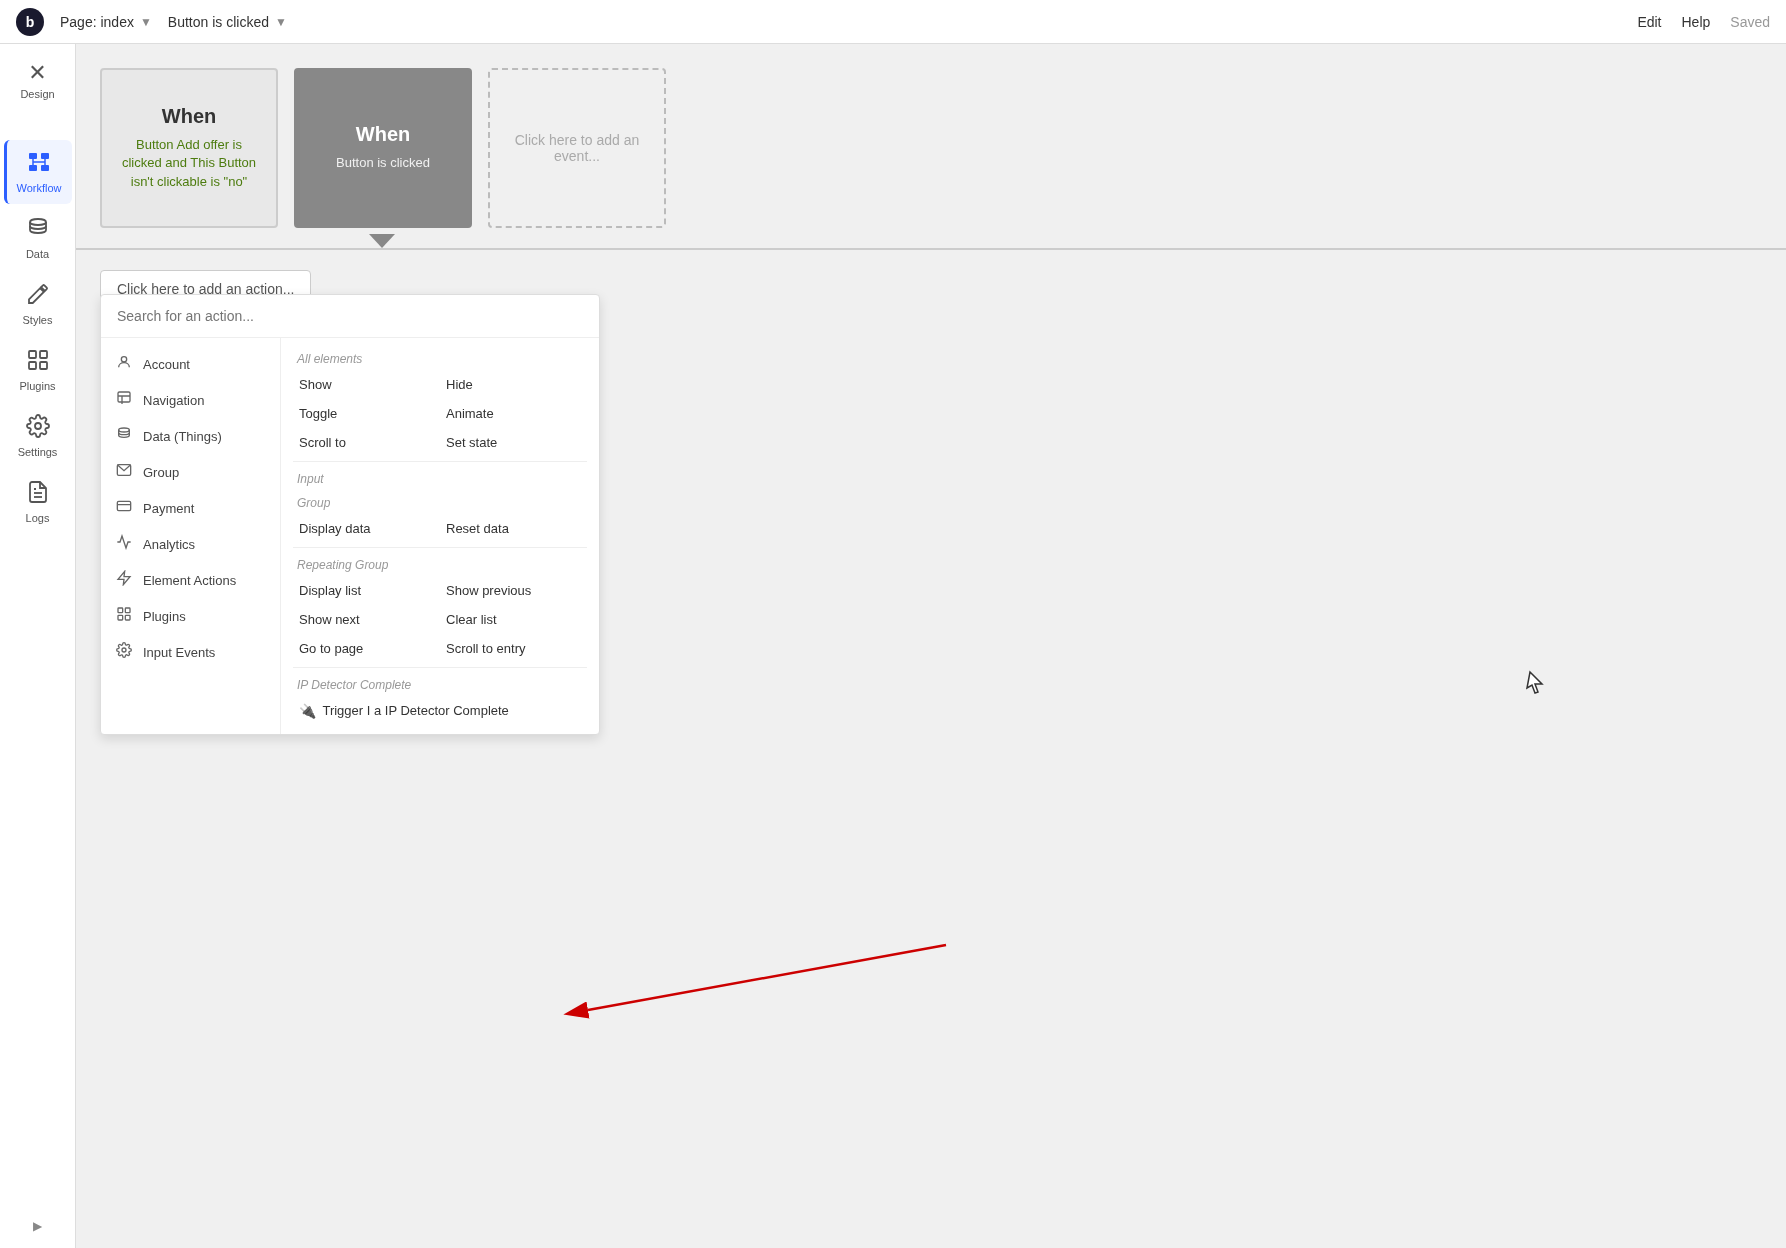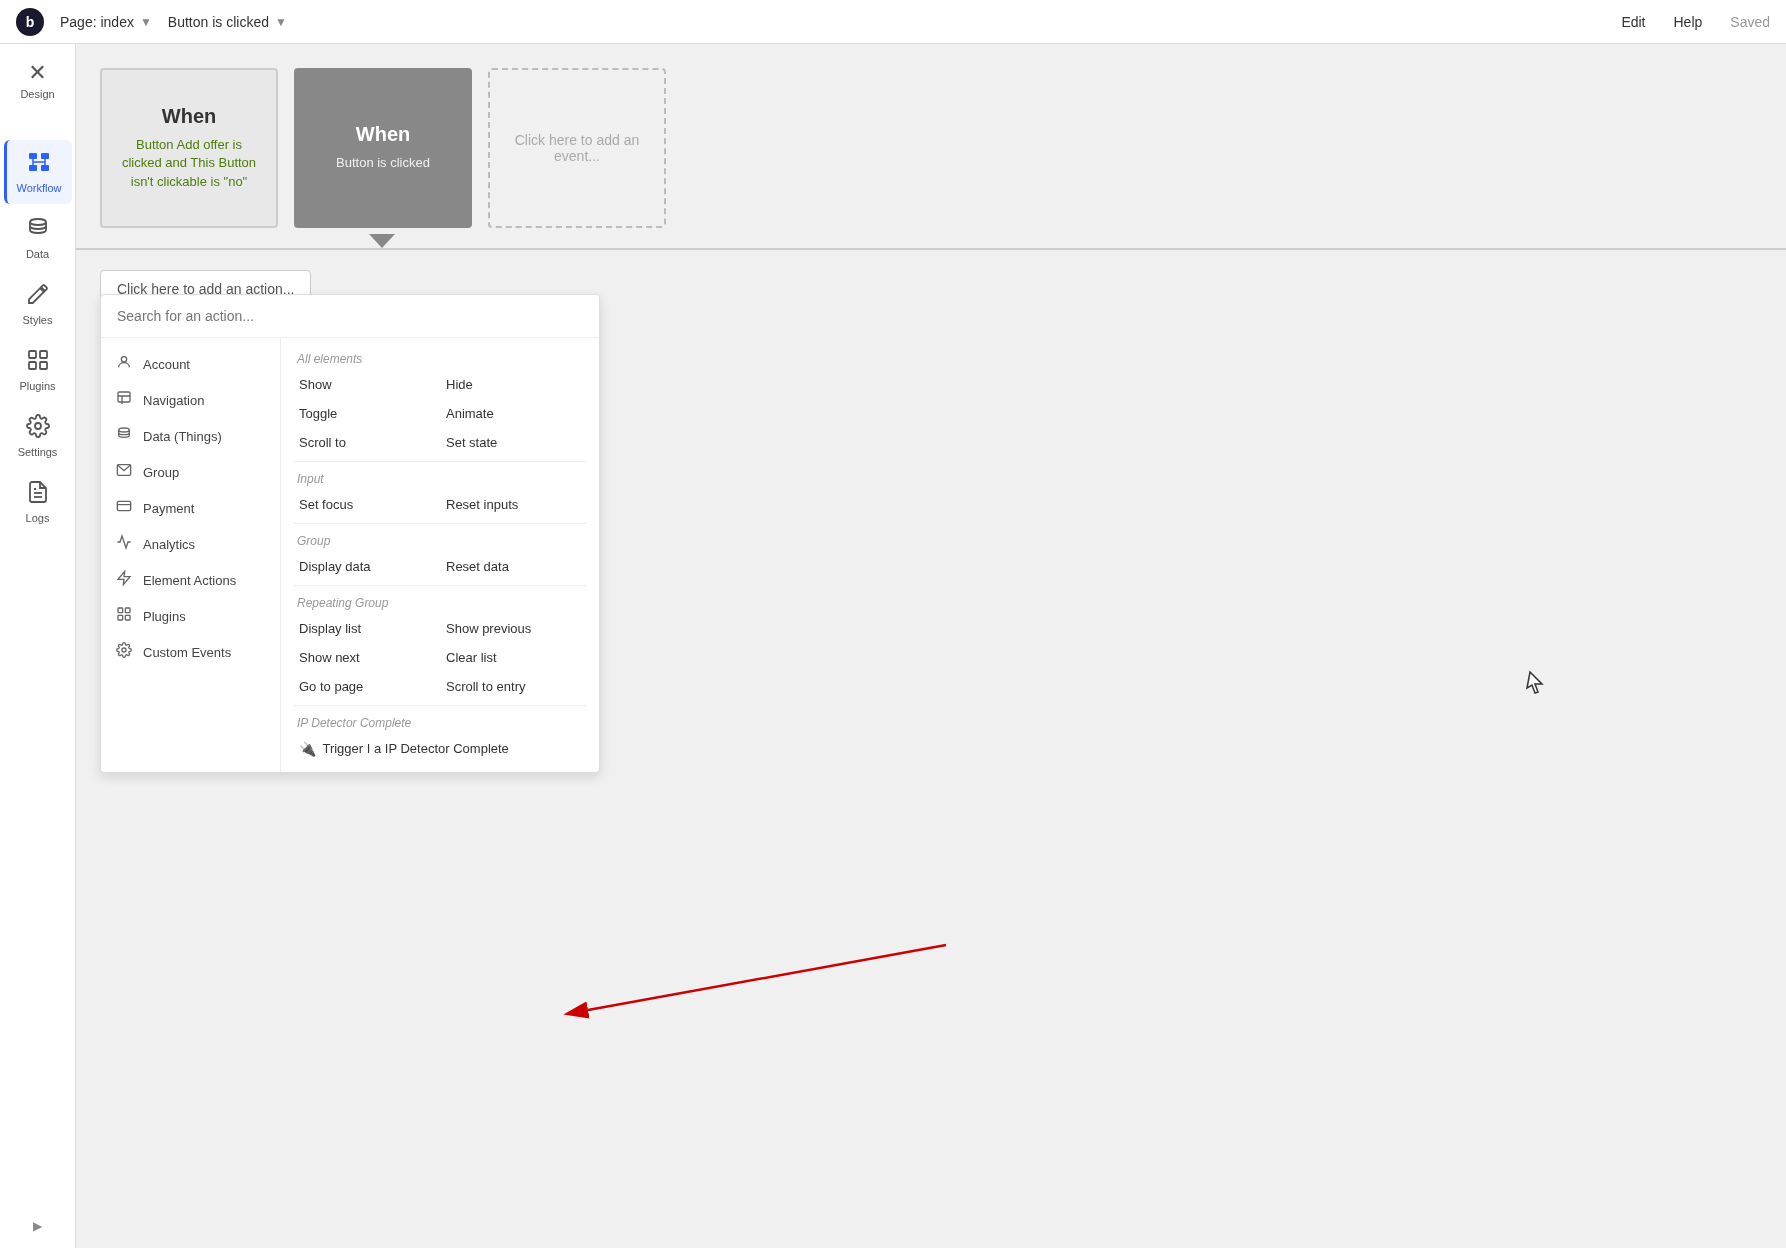--- a/index.html
+++ b/index.html
@@ -8,21 +8,21 @@
     
     .topbar {
       display: flex; align-items: center; background: #fff; border-bottom: 1px solid #ddd;
       height: 44px; padding: 0 16px; gap: 16px; flex-shrink: 0; z-index: 100;
     }
     .topbar-logo { width: 28px; height: 28px; background: #1a1a2e; border-radius: 50%; display: flex; align-items: center; justify-content: center; color: white; font-size: 14px; font-weight: bold; flex-shrink: 0; }
     .topbar-page { display: flex; align-items: center; gap: 6px; font-size: 14px; color: #333; cursor: pointer; }
     .topbar-page-dropdown { color: #888; font-size: 12px; }
     .topbar-workflow { display: flex; align-items: center; gap: 6px; font-size: 14px; color: #333; cursor: pointer; border: none; background: none; }
     .topbar-workflow-dropdown { color: #888; font-size: 12px; }
-    .topbar-actions { margin-left: auto; display: flex; align-items: flex-start; gap: 28px; }
+    .topbar-actions { margin-left: auto; display: flex; align-items: flex-start; gap: 20px; }
     .topbar-edit { font-size: 14px; color: #333; cursor: pointer; font-weight: 500; }
     .topbar-help { font-size: 14px; color: #333; cursor: pointer; }
     .topbar-saved { font-size: 14px; color: #999; }
 
     
     .main-layout { display: flex; flex: 1; overflow: hidden; }
 
     
     .sidebar {
       width: 76px; background: #fff; border-right: 1px solid #ddd;
@@ -307,43 +307,38 @@
               </span>
               <span>Plugins</span>
             </div>
             <div class="category-item">
               <span class="cat-icon">
                 <svg width="16" height="16" viewBox="0 0 24 24" fill="none" stroke="#666" stroke-width="2">
                     <circle cx="12" cy="12" r="3"></circle>
                     <path d="M19.4 15a1.65 1.65 0 00.33 1.82l.06.06a2 2 0 010 2.83 2 2 0 01-2.83 0l-.06-.06a1.65 1.65 0 00-1.82-.33 1.65 1.65 0 00-1 1.51V21a2 2 0 01-4 0v-.09A1.65 1.65 0 009 19.4a1.65 1.65 0 00-1.82.33l-.06.06a2 2 0 01-2.83-2.83l.06-.06A1.65 1.65 0 004.68 15a1.65 1.65 0 00-1.51-1H3a2 2 0 010-4h.09A1.65 1.65 0 004.6 9a1.65 1.65 0 00-.33-1.82l-.06-.06a2 2 0 012.83-2.83l.06.06A1.65 1.65 0 009 4.68a1.65 1.65 0 001-1.51V3a2 2 0 014 0v.09a1.65 1.65 0 001 1.51 1.65 1.65 0 001.82-.33l.06-.06a2 2 0 012.83 2.83l-.06.06A1.65 1.65 0 0019.4 9a1.65 1.65 0 001.51 1H21a2 2 0 010 4h-.09a1.65 1.65 0 00-1.51 1z"></path>
                   </svg>
               </span>
-              <span>Custom Events</span>
+              <span>Input Events</span>
             </div>
           </div>
 
           <div class="dropdown-actions">
 
             <div class="actions-section-title">All elements</div>
             <div class="actions-grid">
               <div class="action-item">Show</div>
               <div class="action-item">Hide</div>
               <div class="action-item">Toggle</div>
               <div class="action-item">Animate</div>
               <div class="action-item">Scroll to</div>
               <div class="action-item">Set state</div>
               <div class="actions-divider"></div>
             </div>
 
             <div class="actions-section-title">Input</div>
-            <div class="actions-grid">
-              <div class="action-item">Set focus</div>
-              <div class="action-item">Reset inputs</div>
-              <div class="actions-divider"></div>
-            </div>
 
             <div class="actions-section-title">Group</div>
             <div class="actions-grid">
               <div class="action-item">Display data</div>
               <div class="action-item">Reset data</div>
               <div class="actions-divider"></div>
             </div>
 
             <div class="actions-section-title">Repeating Group</div>
             <div class="actions-grid">

